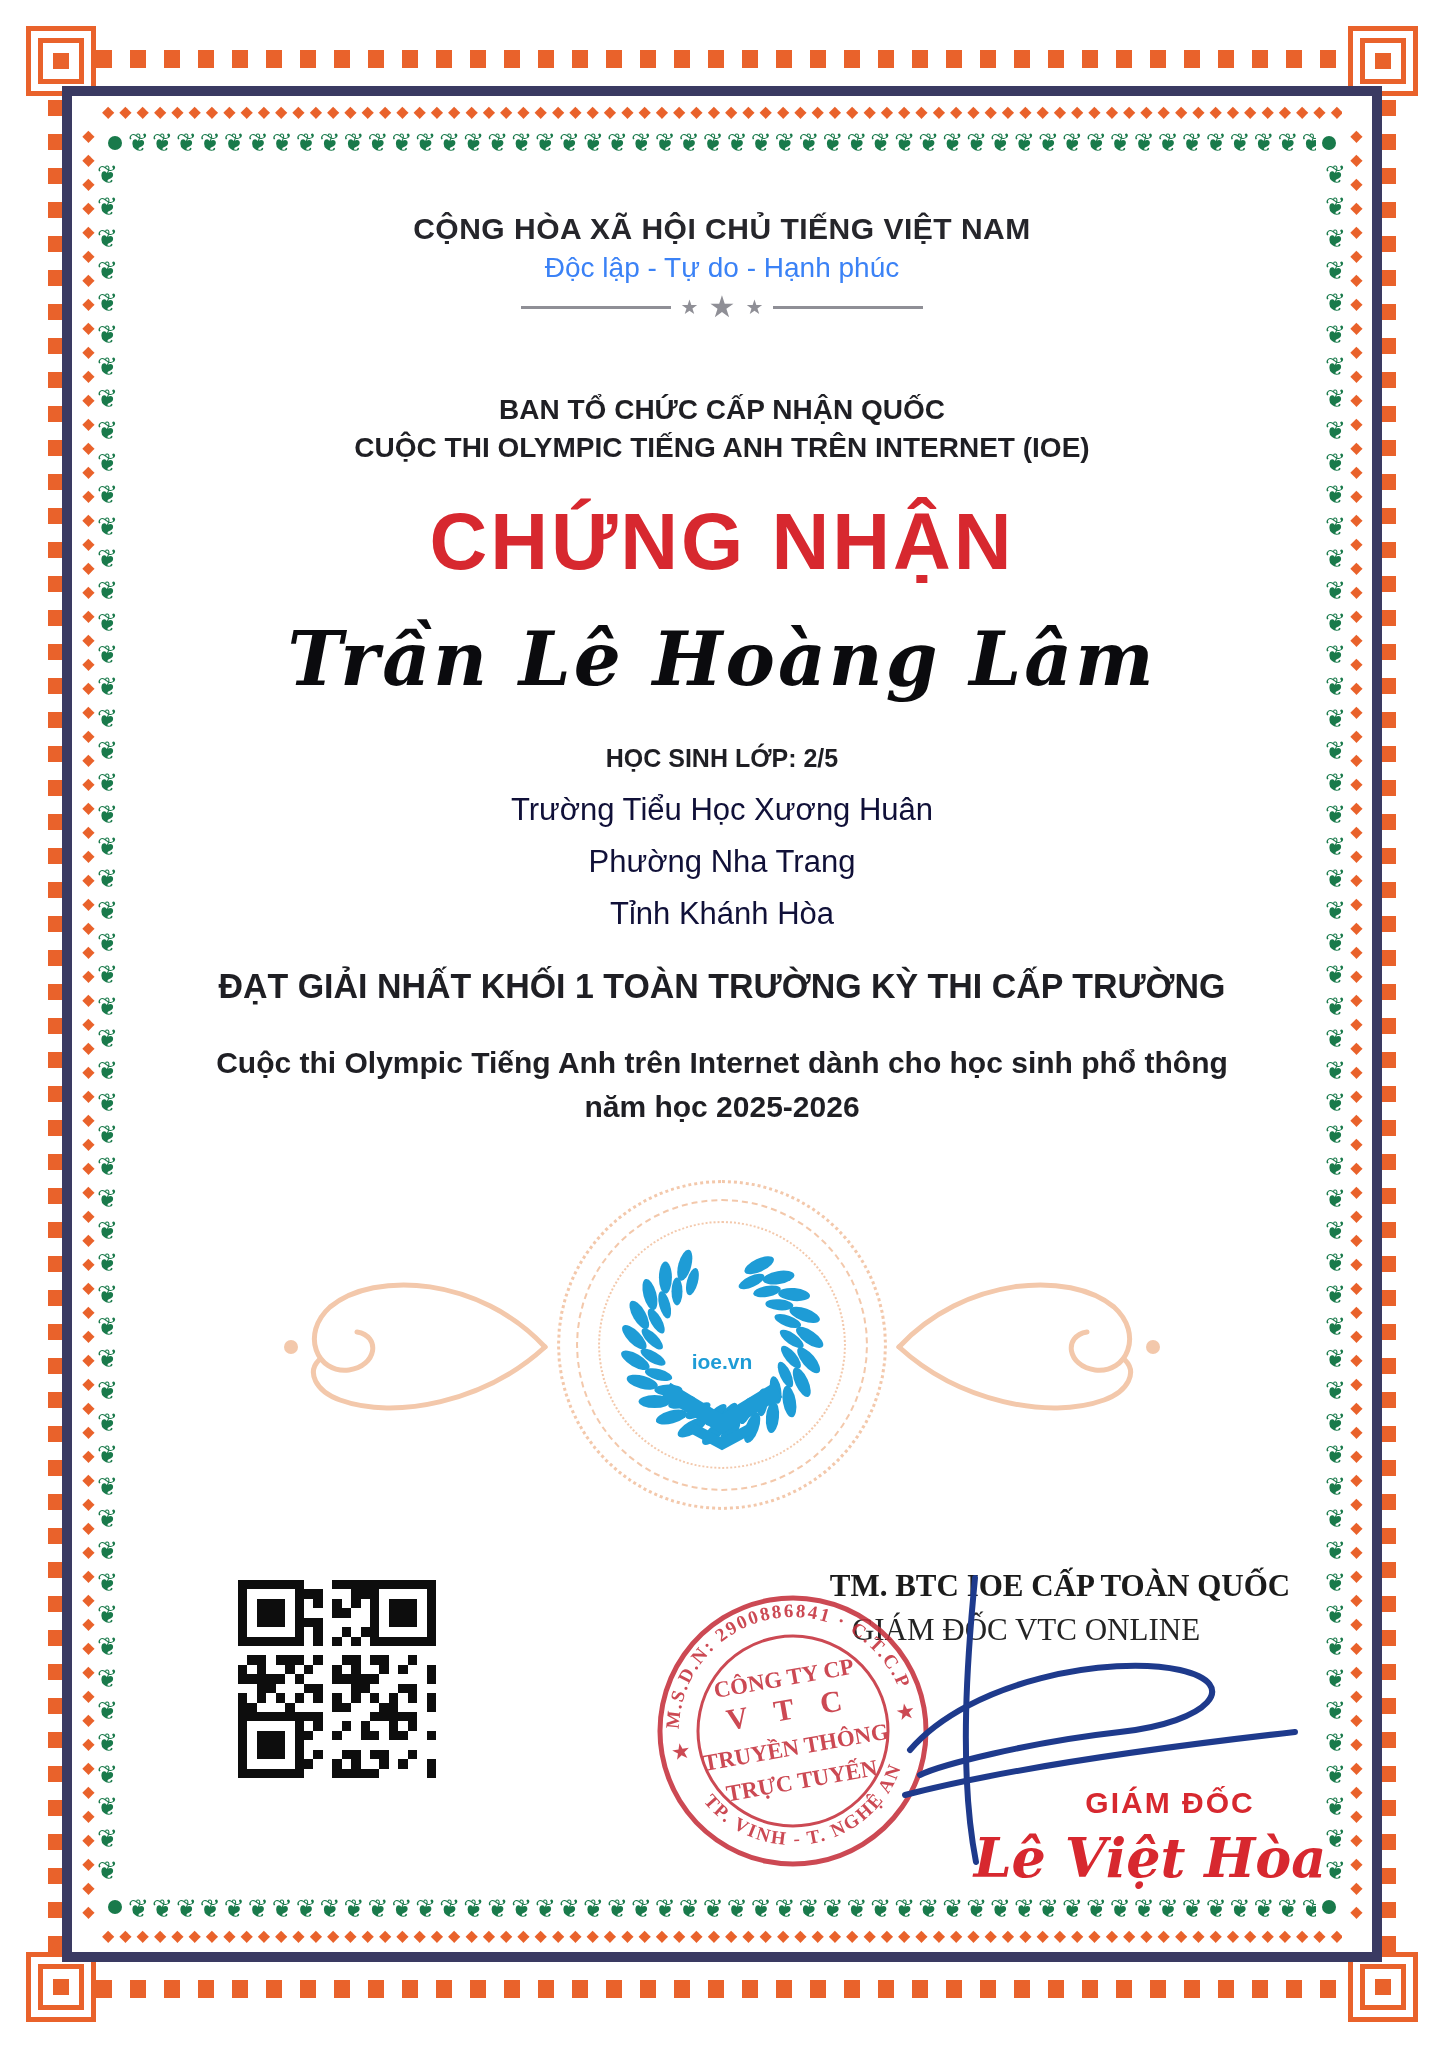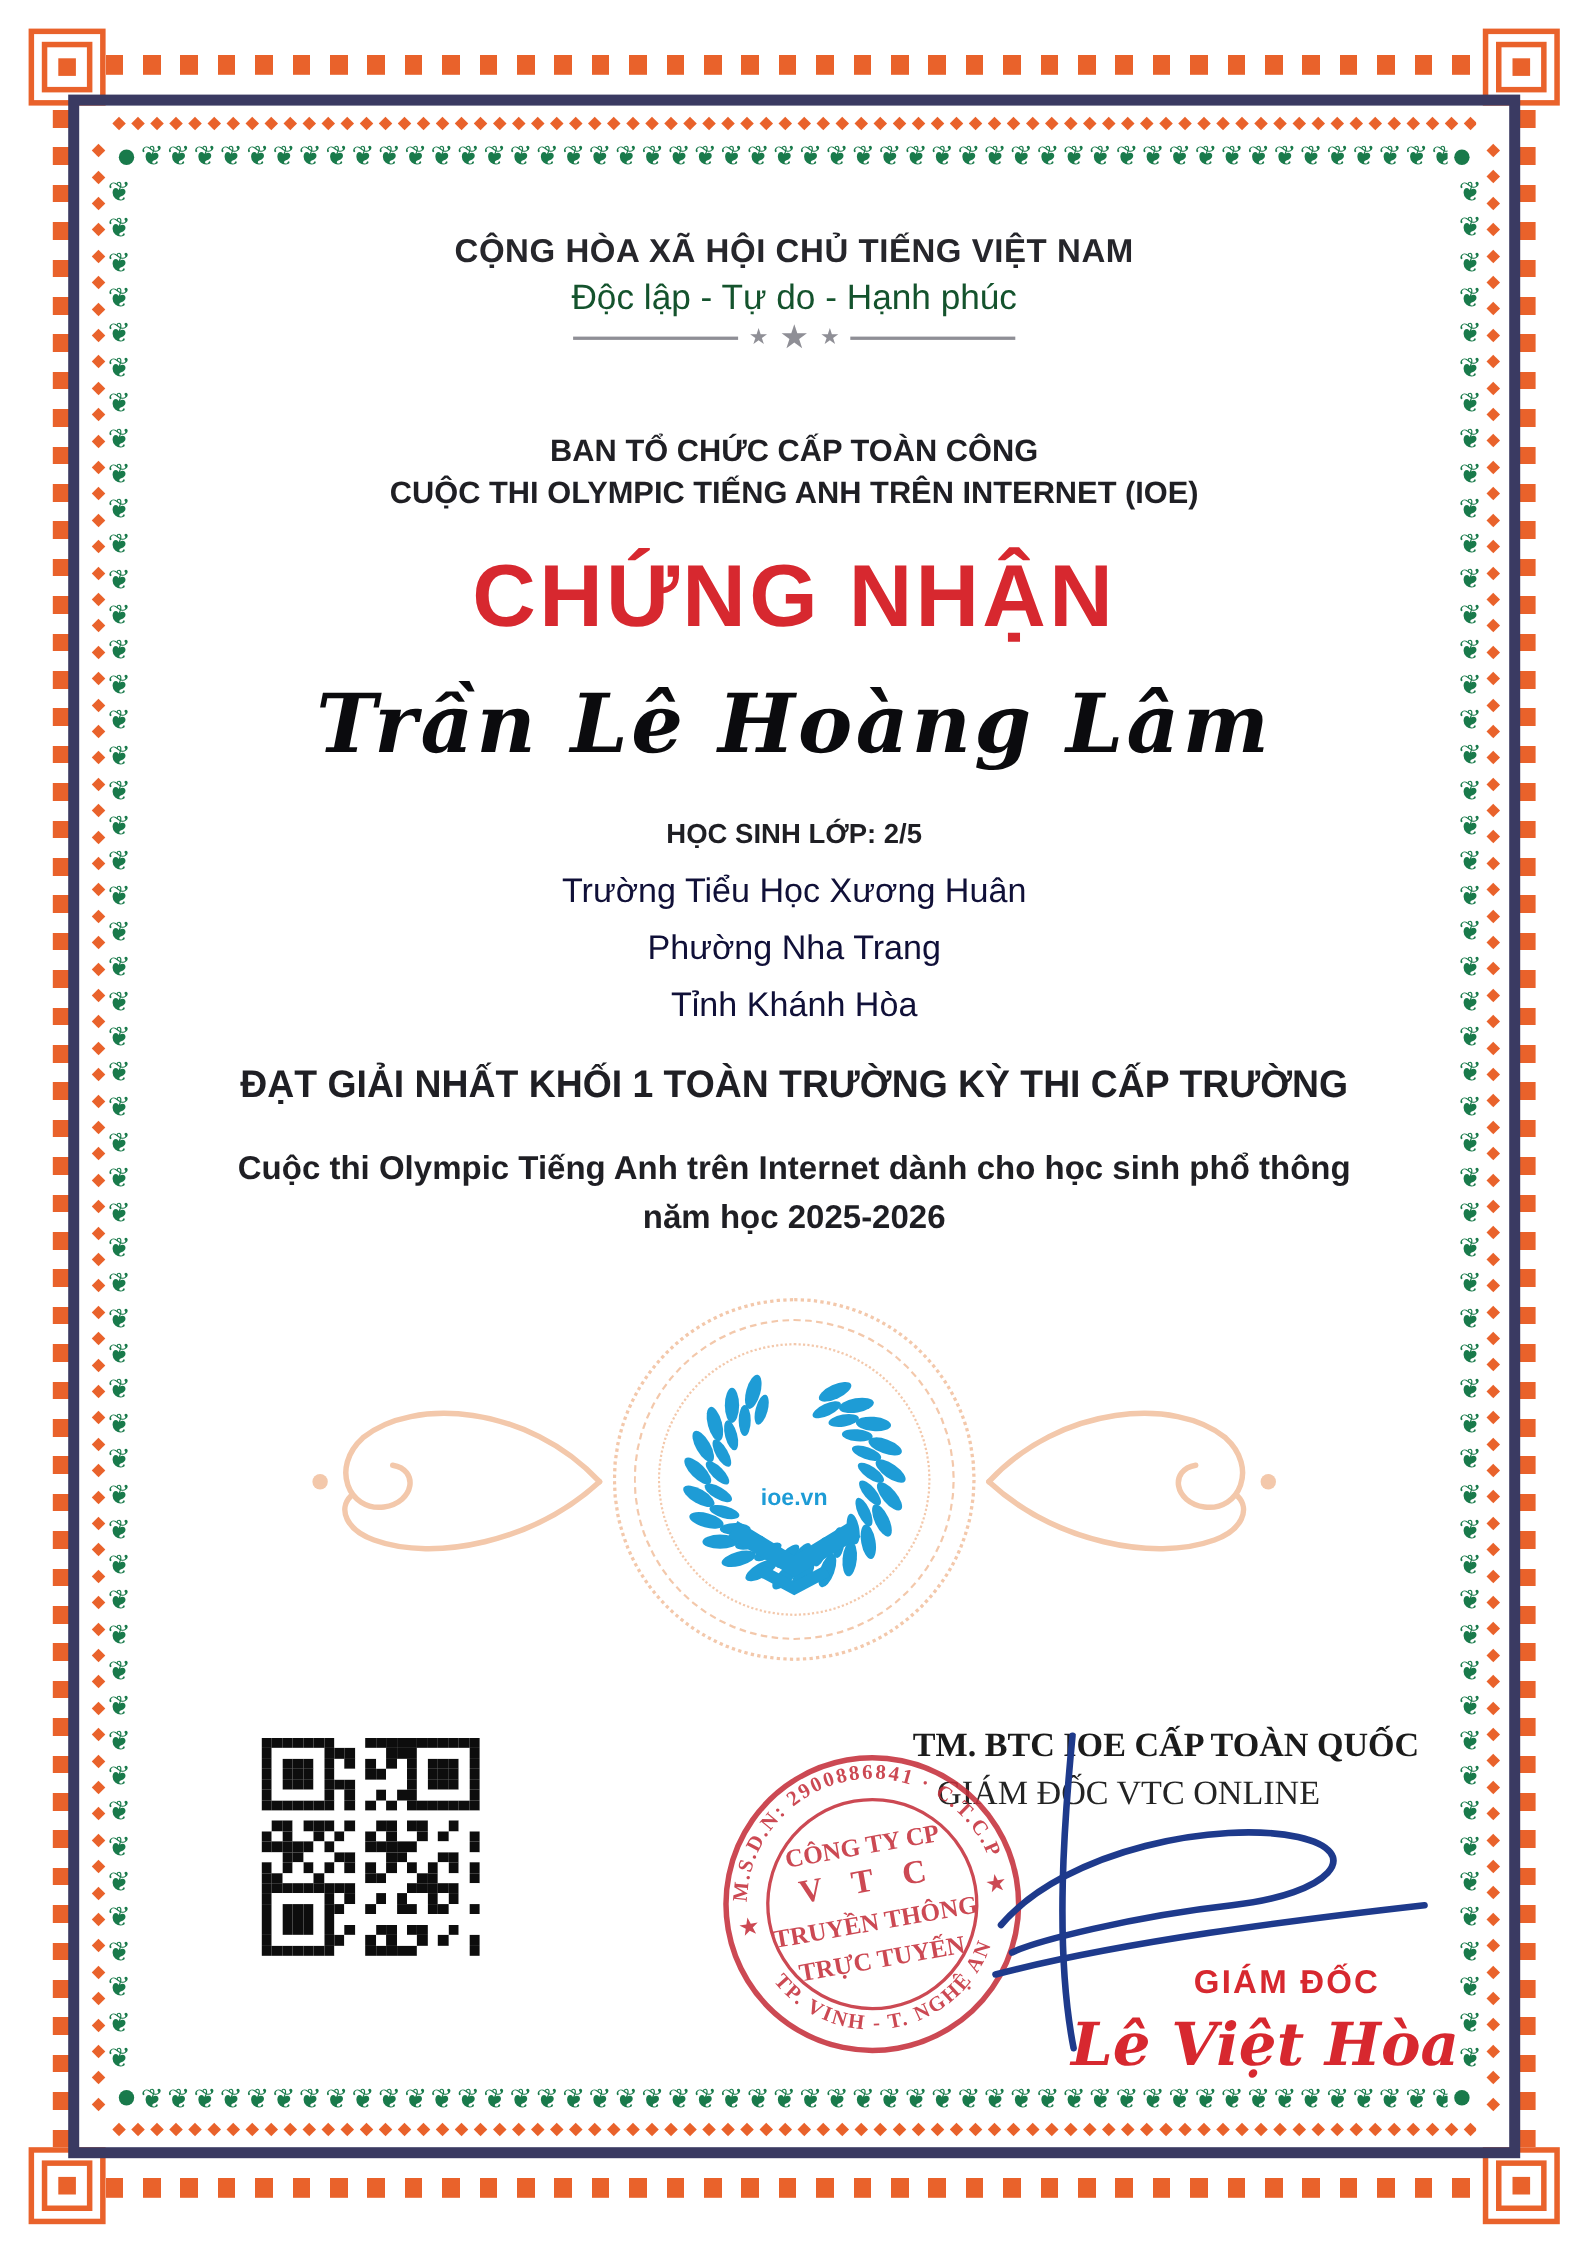--- a/index.html
+++ b/index.html
@@ -35,21 +35,21 @@
   .d-right{right:76px;width:24px;top:126px;bottom:126px;writing-mode:vertical-rl;line-height:24px;}
   .g-top{left:128px;right:128px;top:126px;height:32px;line-height:32px;text-align:center;}
   .g-bottom{left:128px;right:128px;bottom:124px;height:32px;line-height:32px;text-align:center;}
   .g-left{left:92px;width:32px;top:160px;bottom:158px;writing-mode:vertical-rl;line-height:32px;}
   .g-right{right:92px;width:32px;top:160px;bottom:158px;writing-mode:vertical-rl;line-height:32px;}
   .gdot{position:absolute;width:14px;height:14px;border-radius:50%;background:var(--border-green);}
 
   
   .line-abs{position:absolute;left:130px;right:130px;text-align:center;}
   .national{top:212px;font-size:30px;font-weight:bold;letter-spacing:.5px;color:#26262b;}
-  .motto{top:252px;font-size:32px;color:#14532d;}
+  .motto{top:252px;font-size:28px;color:#3b82f6;}
   .divider{top:294px;display:flex;align-items:center;justify-content:center;gap:10px;color:var(--muted-gray);}
   .divider .bar{width:150px;height:3px;background:var(--muted-gray);}
   .divider .st{font-size:20px;line-height:26px;}
   .divider .st.big{font-size:30px;}
   .org1{top:394px;font-size:28px;font-weight:bold;}
   .org2{top:432px;font-size:28px;font-weight:bold;}
   .cert-title{top:496px;font-size:80px;font-weight:bold;color:var(--accent-red);letter-spacing:3px;}
   .recipient{top:616px;font-size:74px;font-weight:bold;font-style:italic;font-family:"DejaVu Serif","Liberation Serif",serif;letter-spacing:3px;color:#0b0b0e;}
   .classline{top:744px;font-size:25px;font-weight:bold;}
   .school{top:792px;font-size:31px;color:var(--ink-navy);}
@@ -118,21 +118,21 @@
   <div class="line-abs national">CỘNG HÒA XÃ HỘI CHỦ TIẾNG VIỆT NAM</div>
   <div class="line-abs motto">Độc lập - Tự do - Hạnh phúc</div>
   <div class="line-abs divider">
     <span class="bar"></span>
     <span class="st">★</span>
     <span class="st big">★</span>
     <span class="st">★</span>
     <span class="bar"></span>
   </div>
 
-  <div class="line-abs org1">BAN TỔ CHỨC CẤP TOÀN CÔNG</div>
+  <div class="line-abs org1">BAN TỔ CHỨC CẤP NHẬN QUỐC</div>
   <div class="line-abs org2">CUỘC THI OLYMPIC TIẾNG ANH TRÊN INTERNET (IOE)</div>
 
   <div class="line-abs cert-title">CHỨNG NHẬN</div>
   <div class="line-abs recipient">Trần Lê Hoàng Lâm</div>
   <div class="line-abs classline">HỌC SINH LỚP: 2/5</div>
   <div class="line-abs ward">Phường Nha Trang</div>
   <div class="line-abs school">Trường Tiểu Học Xương Huân</div>
   <div class="line-abs province">Tỉnh Khánh Hòa</div>
   <div class="line-abs award">ĐẠT GIẢI NHẤT KHỐI 1 TOÀN TRƯỜNG KỲ THI CẤP TRƯỜNG</div>
   <div class="line-abs contest1">Cuộc thi Olympic Tiếng Anh trên Internet dành cho học sinh phổ thông</div>

